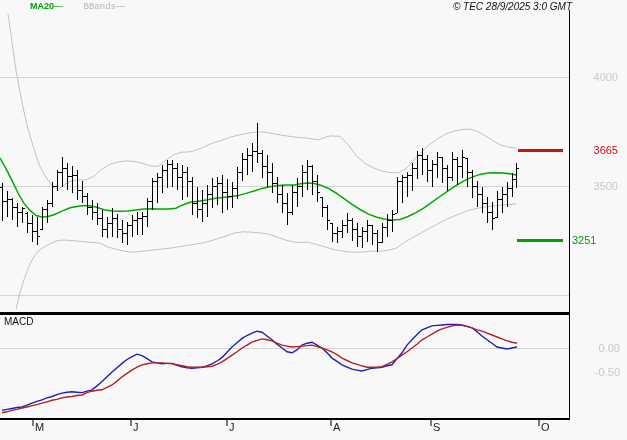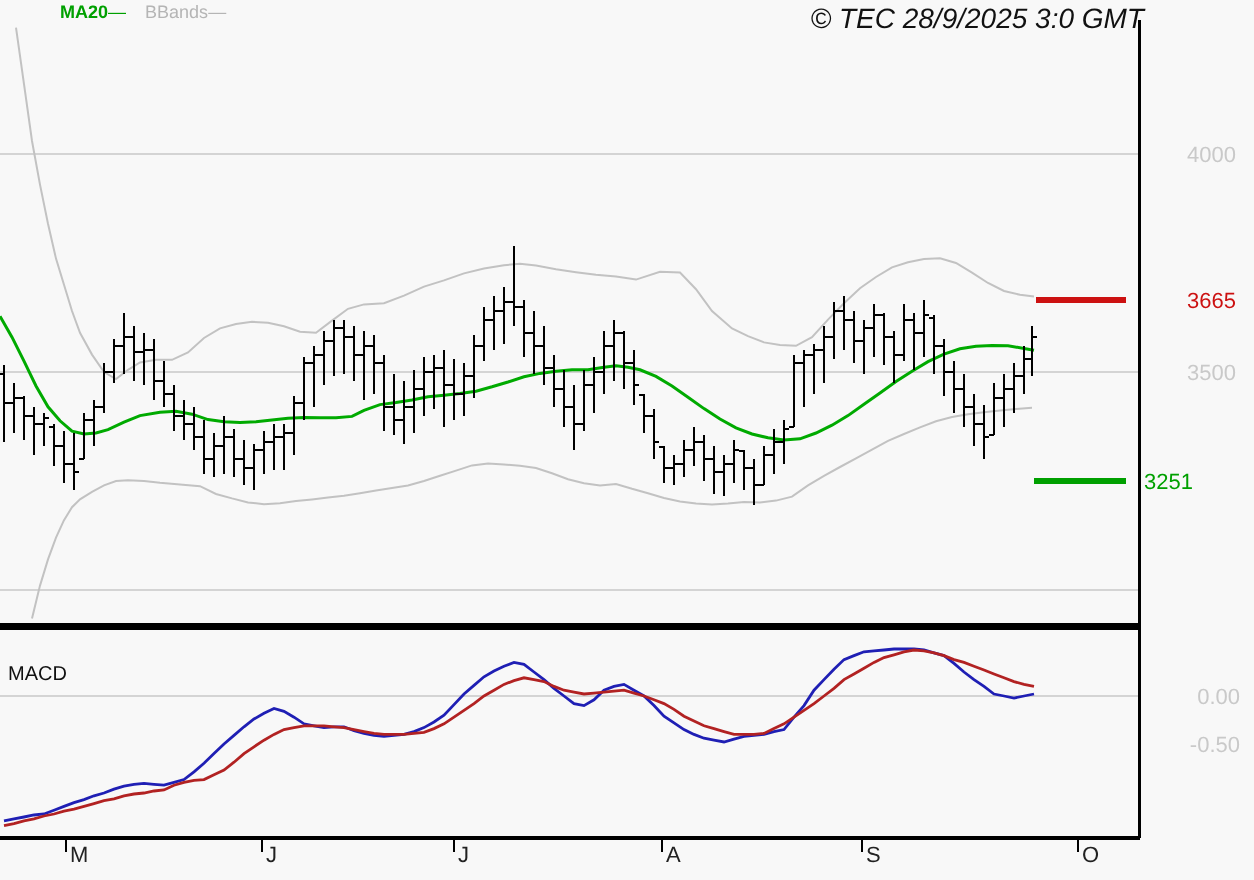--- a/index.html
+++ b/index.html
@@ -6,24 +6,24 @@
   body{font-family:"Liberation Sans", sans-serif;}
   #screen{
     position:relative;width:627px;height:440px;
     background:#f8f8f8;overflow:hidden;
   }
   #chart-svg{position:absolute;left:0;top:0;}
   .overlay{position:absolute;white-space:nowrap;}
   #legend{left:2px;top:1px;font-size:9px;}
   #legend .ma20{color:#00a000;font-weight:bold;margin-left:28px;}
   #legend .dash-green{color:#00a000;letter-spacing:-1px;}
-  #legend .bbands{color:#b5b5b5;margin-left:8px;}
+  #legend .bbands{color:#b5b5b5;margin-left:19px;font-family:Liberation Mono, monospace;}
   #legend .dash-gray{color:#b5b5b5;letter-spacing:-1px;}
-  #copyright{right:55px;top:1px;font-size:14px;font-style:italic;color:#111;}
-  #macd-label{left:4px;top:332px;font-size:10px;color:#111;}
+  #copyright{right:55px;top:1px;font-size:10px;font-style:italic;color:#111;}
+  #macd-label{left:4px;top:316px;font-size:10px;color:#111;}
 </style>
 </head>
 <body>
 
 <div id="screen">
 
   <svg id="chart-svg" width="627" height="440" xmlns="http://www.w3.org/2000/svg">
     <g id="g-gridlines" shape-rendering="crispEdges">
         <line x1="0" y1="77" x2="570" y2="77" stroke="#d4d4d4" stroke-width="1"></line>
         <line x1="0" y1="186" x2="570" y2="186" stroke="#d4d4d4" stroke-width="1"></line>

